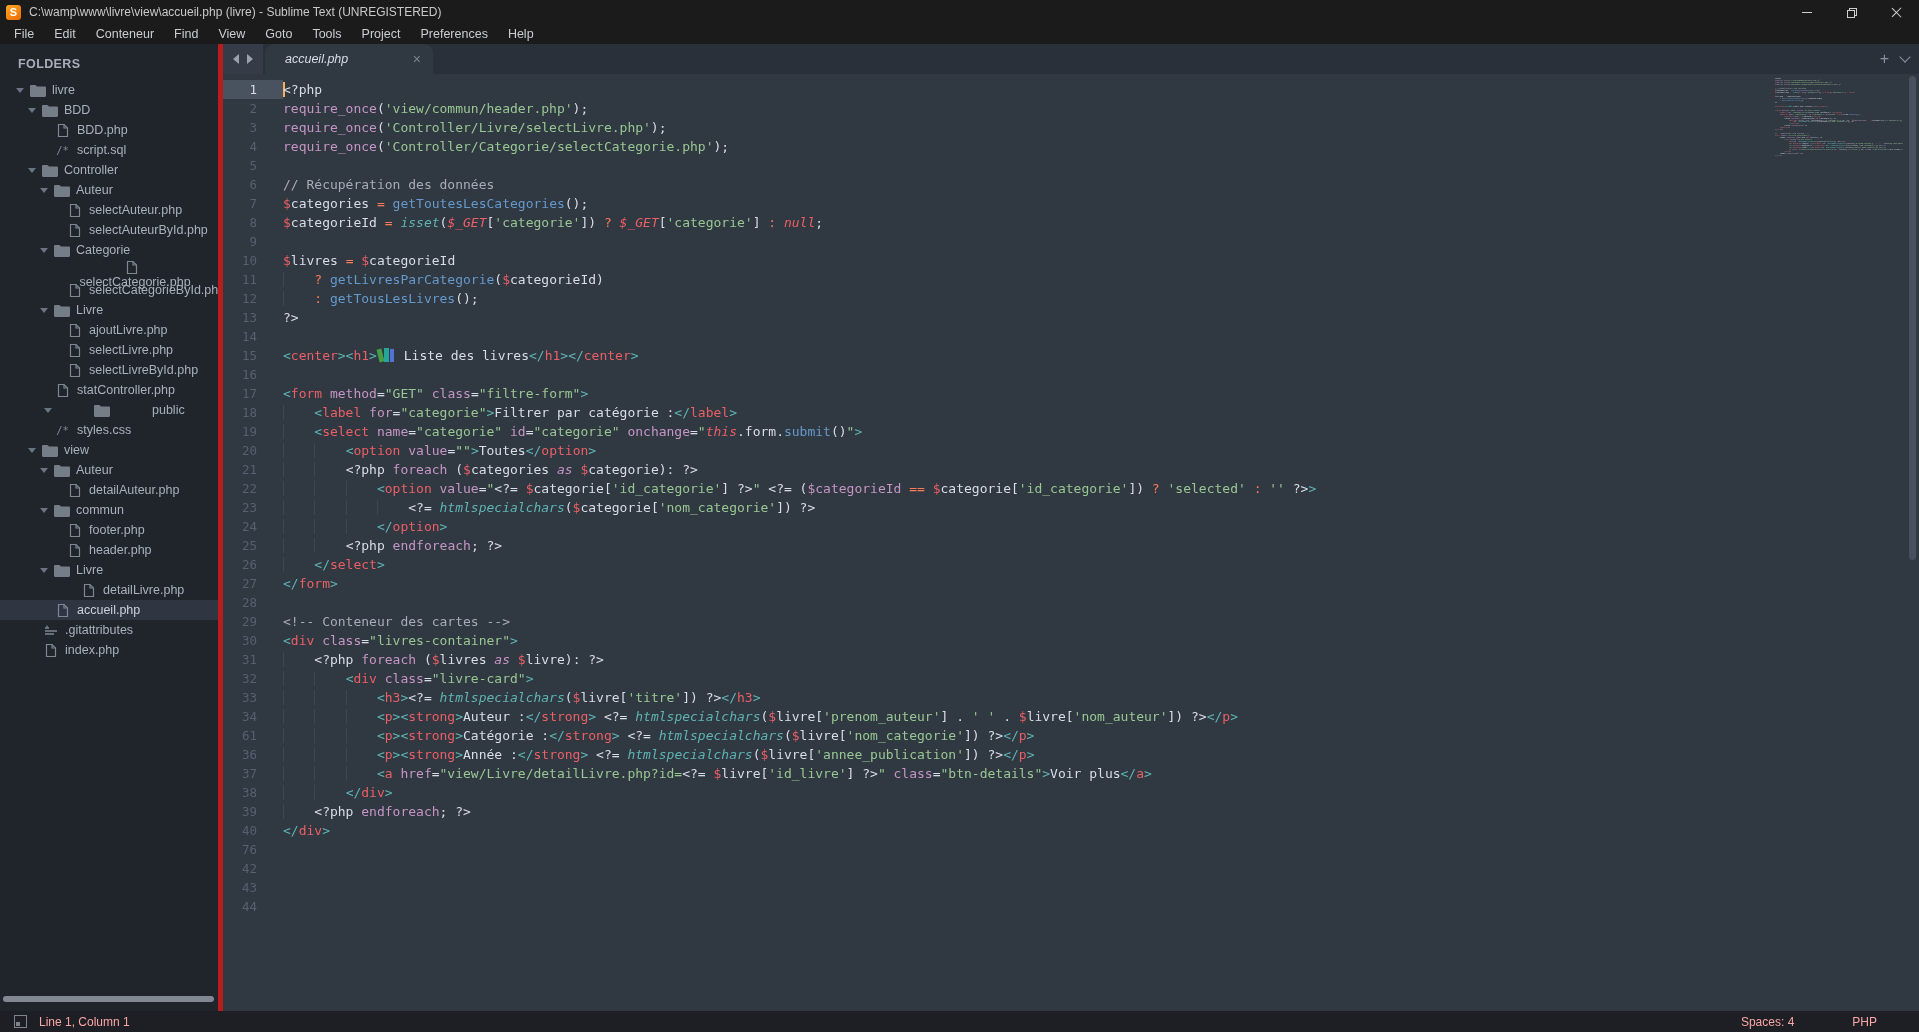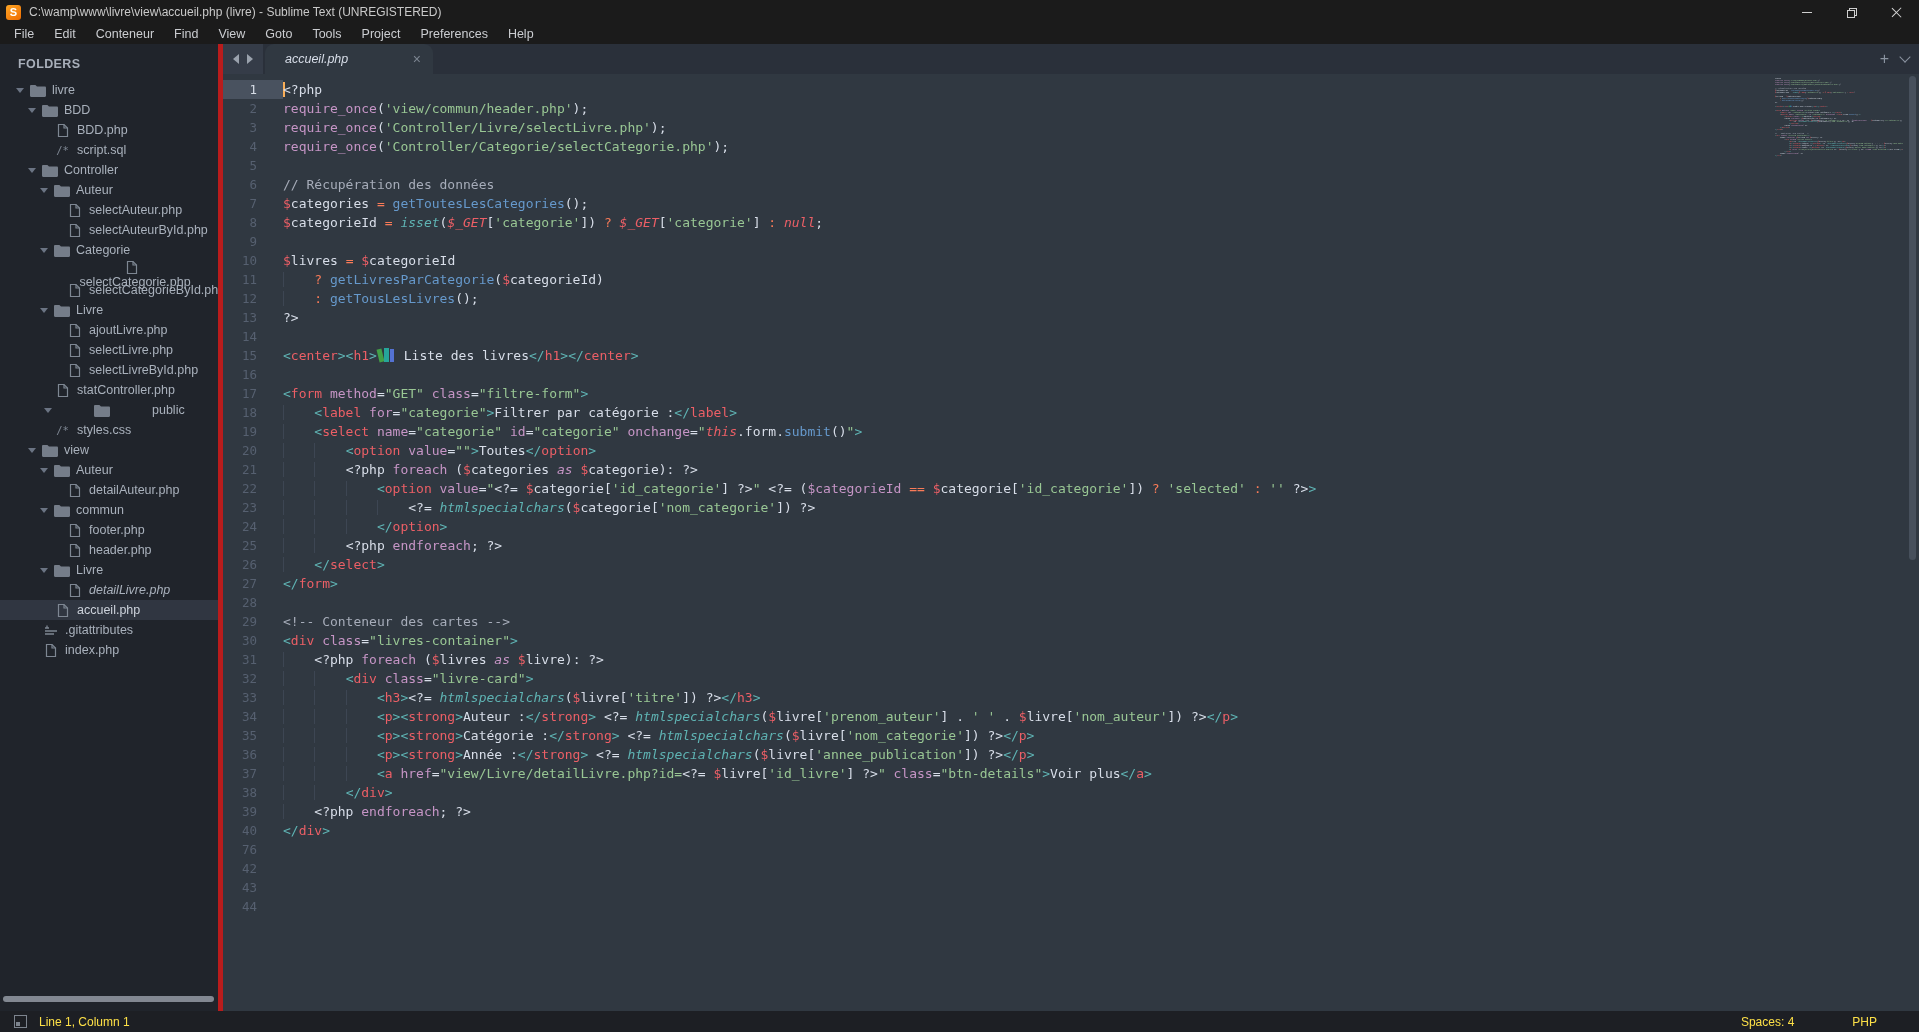--- a/index.html
+++ b/index.html
@@ -82,21 +82,21 @@
   .books-icon .b1{position:absolute;left:0px;top:1px;width:5px;height:13px;background:#43a047;transform:rotate(-14deg);}
   .books-icon .b2{position:absolute;left:6px;top:0px;width:5px;height:14px;background:#26a69a;}
   .books-icon .b3{position:absolute;left:12px;top:1px;width:4px;height:13px;background:#5472d3;}
 
   
   .minimap{position:absolute;top:4px;right:16px;width:128px;height:110px;overflow:hidden;}
   #minimap-inner{transform:scale(0.148,0.103);transform-origin:top left;width:1200px;}
   .vscroll{position:absolute;top:2px;right:3px;width:7px;height:484px;border-radius:4px;background:#47505c;}
 
   
-  .statusbar{height:21px;background:#1d1f24;display:flex;align-items:center;padding:0 14px;flex:none;color:#fde047;font-size:12px;}
+  .statusbar{height:21px;background:#1d1f24;display:flex;align-items:center;padding:0 14px;flex:none;color:#fca5a5;font-size:12px;}
   .status-icon{width:11px;height:11px;border:1px solid #7d848e;position:relative;margin-right:12px;flex:none;}
   .status-icon::after{content:"";position:absolute;left:1px;bottom:1px;width:4px;height:4px;background:#7d848e;}
   .status-right{margin-left:auto;display:flex;align-items:center;gap:58px;padding-right:28px;}
 </style>
 </head>
 <body>
 
 <div class="app">
 
   <div class="titlebar">
@@ -359,21 +359,21 @@
           </div>
           <div class="sb-row" style="padding-left: 40px;">
             <span class="tri"></span>
             <span class="sb-icon">
               <svg width="16" height="13" viewBox="0 0 16 13">
                 <path d="M0 2.2C0 1.4.5 1 1.2 1h4.2L7 2.6h7.8c.7 0 1.2.4 1.2 1.2v8c0 .7-.5 1.2-1.2 1.2H1.2C.5 13 0 12.5 0 11.8Z" fill="#757d89"></path>
               </svg>
             </span>
             <span>Livre</span>
           </div>
-          <div class="sb-row" style="padding-left: 52px; font-style: italic;">
+          <div class="sb-row" style="padding-left: 66px;">
             <span class="tri-spacer"></span>
             <span class="sb-icon">
               <svg width="12" height="15" viewBox="0 0 12 15">
                 <path d="M1.5 1.5H7L10.5 5v8.5h-9Z" fill="none" stroke="#7e8793" stroke-width="1.2"></path>
                 <path d="M7 1.5V5h3.5" fill="none" stroke="#7e8793" stroke-width="1.2"></path>
               </svg>
             </span>
             <span>detailLivre.php</span>
           </div>
           <div class="sb-row selected" style="padding-left: 40px;">
@@ -557,21 +557,21 @@
             </div>
             <div class="cl">
               <span class="ln">33</span>
               <span class="lt"><span class="tk-p ind">            </span><span class="tk-b">&lt;</span><span class="tk-t">h3</span><span class="tk-b">&gt;</span><span class="tk-p">&lt;?= </span><span class="tk-i">htmlspecialchars</span><span class="tk-p">(</span><span class="tk-v"><span class="sig">$</span>livre</span><span class="tk-p">[</span><span class="tk-s">'titre'</span><span class="tk-p">]) ?&gt;</span><span class="tk-b">&lt;/</span><span class="tk-t">h3</span><span class="tk-b">&gt;</span></span>
             </div>
             <div class="cl">
               <span class="ln">34</span>
               <span class="lt"><span class="tk-p ind">            </span><span class="tk-b">&lt;</span><span class="tk-t">p</span><span class="tk-b">&gt;&lt;</span><span class="tk-t">strong</span><span class="tk-b">&gt;</span><span class="tk-p">Auteur :</span><span class="tk-b">&lt;/</span><span class="tk-t">strong</span><span class="tk-b">&gt;</span><span class="tk-p"> &lt;?= </span><span class="tk-i">htmlspecialchars</span><span class="tk-p">(</span><span class="tk-v"><span class="sig">$</span>livre</span><span class="tk-p">[</span><span class="tk-s">'prenom_auteur'</span><span class="tk-p">] . </span><span class="tk-s">' '</span><span class="tk-p"> . </span><span class="tk-v"><span class="sig">$</span>livre</span><span class="tk-p">[</span><span class="tk-s">'nom_auteur'</span><span class="tk-p">]) ?&gt;</span><span class="tk-b">&lt;/</span><span class="tk-t">p</span><span class="tk-b">&gt;</span></span>
             </div>
             <div class="cl">
-              <span class="ln">35</span>
+              <span class="ln">61</span>
               <span class="lt"><span class="tk-p ind">            </span><span class="tk-b">&lt;</span><span class="tk-t">p</span><span class="tk-b">&gt;&lt;</span><span class="tk-t">strong</span><span class="tk-b">&gt;</span><span class="tk-p">Catégorie :</span><span class="tk-b">&lt;/</span><span class="tk-t">strong</span><span class="tk-b">&gt;</span><span class="tk-p"> &lt;?= </span><span class="tk-i">htmlspecialchars</span><span class="tk-p">(</span><span class="tk-v"><span class="sig">$</span>livre</span><span class="tk-p">[</span><span class="tk-s">'nom_categorie'</span><span class="tk-p">]) ?&gt;</span><span class="tk-b">&lt;/</span><span class="tk-t">p</span><span class="tk-b">&gt;</span></span>
             </div>
             <div class="cl">
               <span class="ln">36</span>
               <span class="lt"><span class="tk-p ind">            </span><span class="tk-b">&lt;</span><span class="tk-t">p</span><span class="tk-b">&gt;&lt;</span><span class="tk-t">strong</span><span class="tk-b">&gt;</span><span class="tk-p">Année :</span><span class="tk-b">&lt;/</span><span class="tk-t">strong</span><span class="tk-b">&gt;</span><span class="tk-p"> &lt;?= </span><span class="tk-i">htmlspecialchars</span><span class="tk-p">(</span><span class="tk-v"><span class="sig">$</span>livre</span><span class="tk-p">[</span><span class="tk-s">'annee_publication'</span><span class="tk-p">]) ?&gt;</span><span class="tk-b">&lt;/</span><span class="tk-t">p</span><span class="tk-b">&gt;</span></span>
             </div>
             <div class="cl">
               <span class="ln">37</span>
               <span class="lt"><span class="tk-p ind">            </span><span class="tk-b">&lt;</span><span class="tk-t">a</span><span class="tk-p"> </span><span class="tk-a">href</span><span class="tk-p">=</span><span class="tk-s">"view/Livre/detailLivre.php?id=</span><span class="tk-p">&lt;?= </span><span class="tk-v"><span class="sig">$</span>livre</span><span class="tk-p">[</span><span class="tk-s">'id_livre'</span><span class="tk-p">] ?&gt;</span><span class="tk-s">"</span><span class="tk-p"> </span><span class="tk-a">class</span><span class="tk-p">=</span><span class="tk-s">"btn-details"</span><span class="tk-b">&gt;</span><span class="tk-p">Voir plus</span><span class="tk-b">&lt;/</span><span class="tk-t">a</span><span class="tk-b">&gt;</span></span>
             </div>

